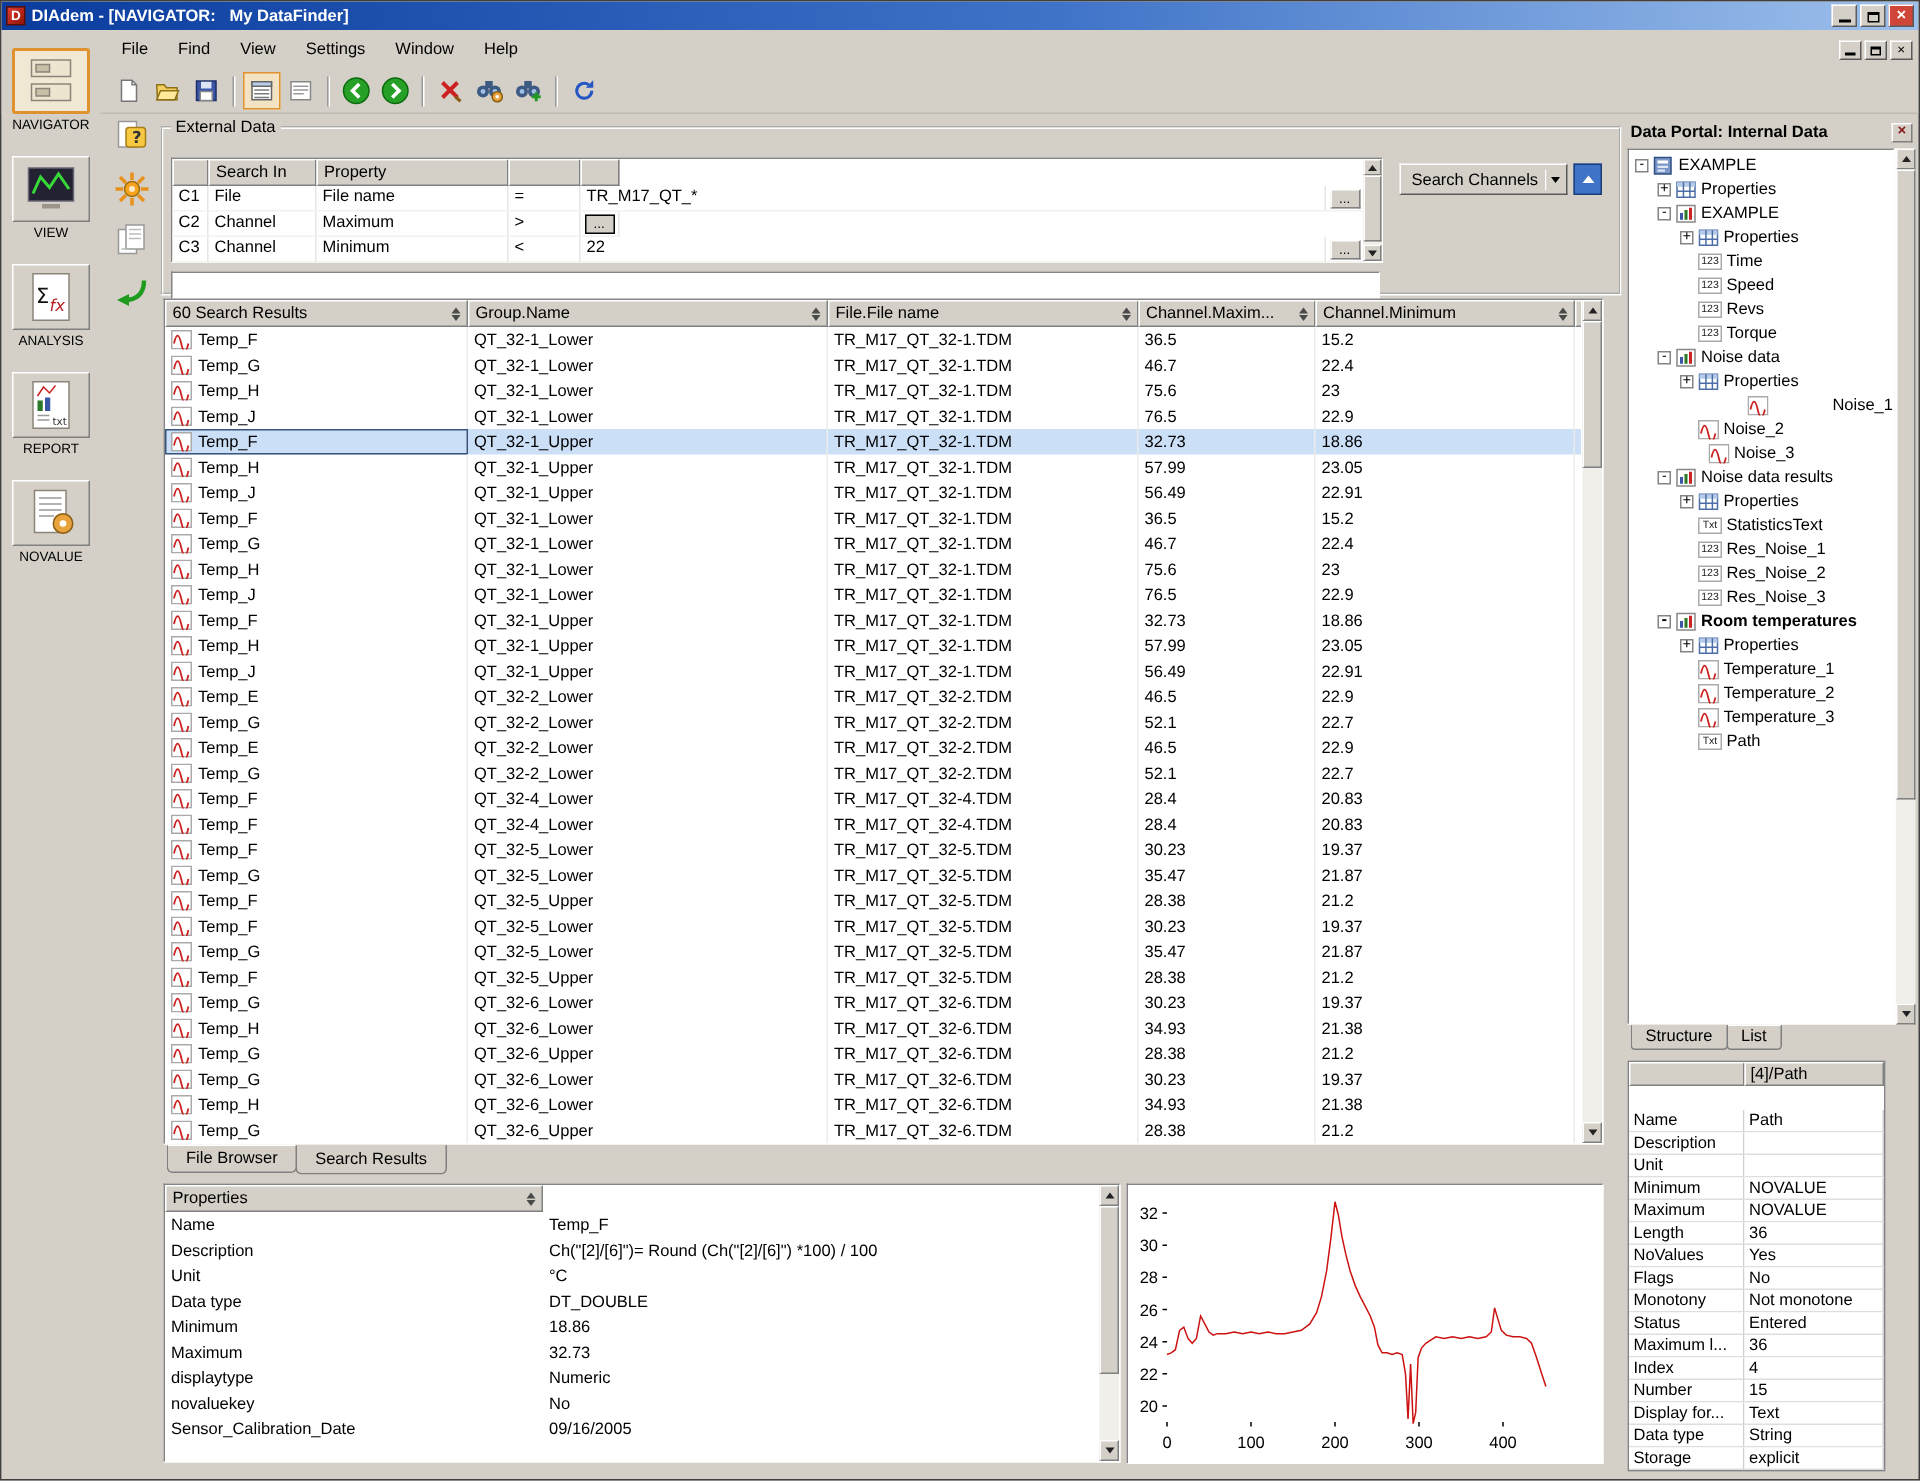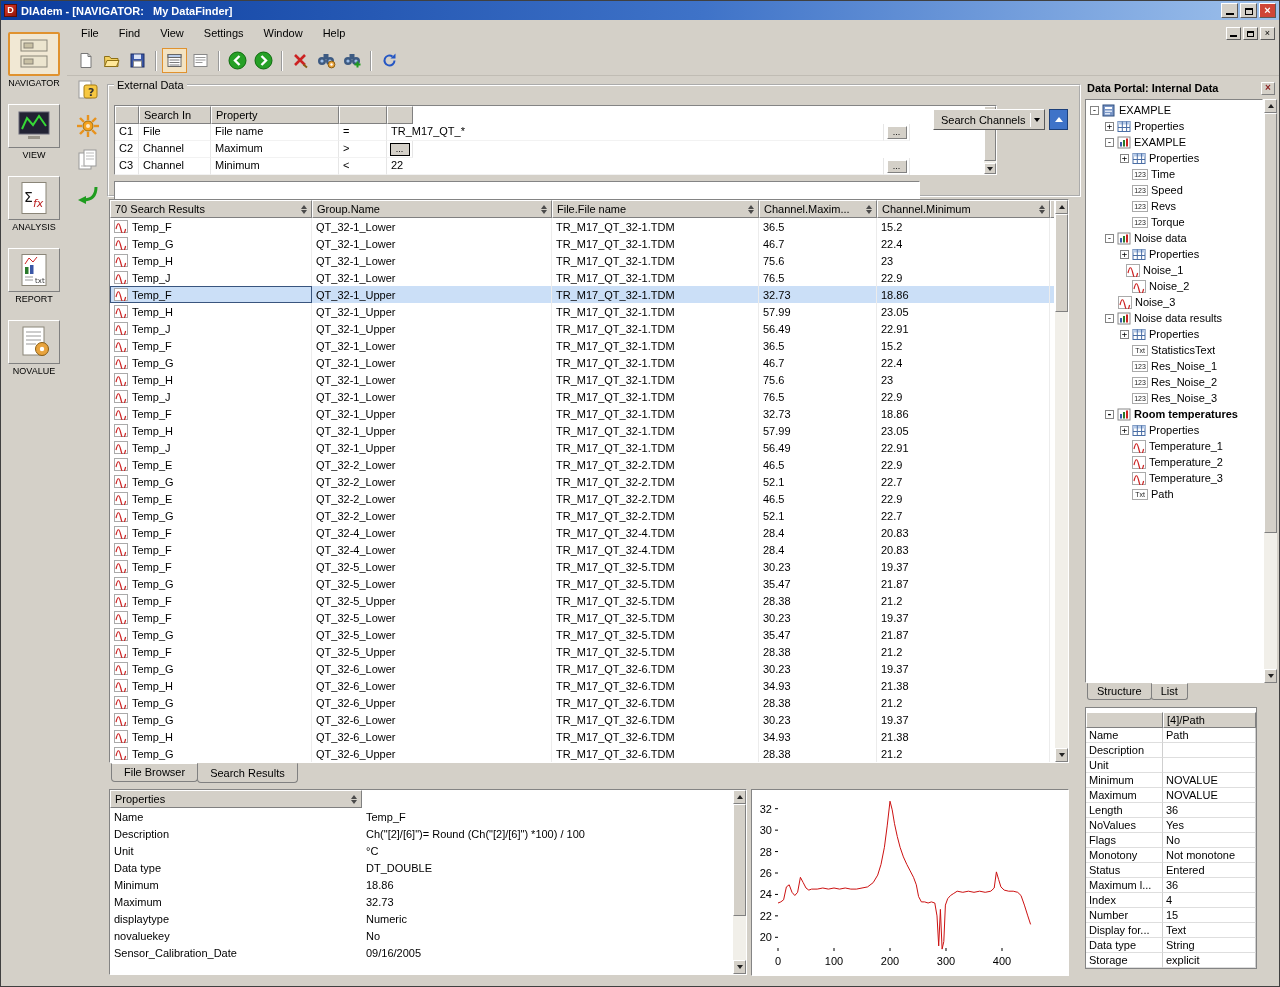--- a/index.html
+++ b/index.html
@@ -59,21 +59,21 @@
   .sbtn.up{top:0;} .sbtn.dn{bottom:0;}
   .vsb.small .sbtn{height:11px;}
   .thumb{position:absolute;left:0;width:100%;background:#d4d0c8;border:1px solid;border-color:#fff #808080 #808080 #fff;}
   .arr{width:0;height:0;border-left:3px solid transparent;border-right:3px solid transparent;display:block;}
   .arr.up{border-bottom:4px solid #222;}
   .arr.dn{border-top:4px solid #222;}
 
   
   fieldset.groupbox{position:absolute;left:106px;top:78px;width:974px;height:118px;border:2px groove #fff;}
   fieldset.groupbox legend{margin-left:5px;padding:0 3px;font-size:11px;}
-  .cond-grid{position:absolute;left:5px;top:14px;width:883px;height:70px;background:#fff;border:1px solid;border-color:#848484 #fff #fff #848484;}
+  .cond-grid{position:absolute;left:5px;top:14px;width:808px;height:70px;background:#fff;border:1px solid;border-color:#848484 #fff #fff #848484;}
   .cond-header{display:flex;height:18px;}
   .cond-header .hcell{height:18px;padding:2px 4px;overflow:hidden;white-space:nowrap;flex:none;}
   .cond-row{display:flex;height:17px;background:#fff;}
   .cond-row .cell{padding:1px 4px;border-right:1px solid #e6e6e6;border-bottom:1px solid #f2f2f2;white-space:nowrap;overflow:hidden;flex:none;}
   .cond-row .cell.browse{padding:1px 2px;display:flex;align-items:center;justify-content:center;}
   .dots{width:20px;height:13px;font-size:9px;line-height:5px;background:#d4d0c8;border:1px solid;border-color:#fff #808080 #808080 #fff;font-family:inherit;padding:0;}
   .dots.focus{border-color:#000;box-shadow:inset 0 0 0 1px #d4d0c8;}
   .cond-sb{top:0;right:0;width:13px;height:68px;}
   .logic-box{position:absolute;left:5px;top:90px;width:806px;height:19px;line-height:17px;padding:0 5px;white-space:pre;}
   .search-btn{position:absolute;left:824px;top:18px;width:112px;height:21px;background:#d4d0c8;border:1px solid;border-color:#fff #5a5a5a #5a5a5a #fff;
@@ -128,21 +128,21 @@
   .titem.bold{font-weight:bold;}
   .titem .ic{margin-right:3px;flex:none;}
   .expbox{width:9px;height:9px;border:1px solid #848484;background:#fff;font-size:9px;line-height:7px;text-align:center;margin-right:3px;flex:none;font-family:"DejaVu Sans Mono",monospace;}
   .expspacer{width:12px;flex:none;}
   .tlabel{overflow:hidden;}
   .tree-sb{left:178px;top:20px;width:14px;height:584px;}
   .portal-tabs{position:absolute;left:2px;top:604px;display:flex;}
   .ptab{padding:1px 9px 2px;background:#d4d0c8;border:1px solid #808080;border-top:1px solid #fff;border-radius:0 0 3px 3px;margin-right:-1px;}
   .ptab.active{border-top:1px solid #d4d0c8;z-index:2;position:relative;}
   .pgrid{position:absolute;left:0;top:628px;width:172px;background:#fff;border:1px solid #848484;}
-  .pgh{display:flex;height:20px;align-items:flex-end;}
+  .pgh{display:flex;height:32px;}
   .pgcell{height:15px;padding:1px 3px;border-right:1px solid #cfcfcf;border-bottom:1px solid #dedede;white-space:nowrap;overflow:hidden;background:#fff;}
   .pgh .pgcell{height:16px;background:#d4d0c8;border:1px solid;border-color:#fff #808080 #808080 #fff;}
   .pgcell.k{width:77px;flex:none;}
   .pgcell.v{flex:1;}
   .pgrow{display:flex;height:15px;}
   b{font-weight:bold;}
 </style>
 </head>
 <body>
 
@@ -465,21 +465,21 @@
     </button>
     <div class="logic-box sunkenbox">
       <span id="logic-text">C1 <b>AND</b> (C2 <b>OR</b> C3)</span>
     </div>
   </fieldset>
 
   <div class="results">
     <div class="res-main">
       <div class="res-header" id="res-header">
           <div class="rhcell hdrcell" style="width:202px">
-            <span class="hlabel">70 Search Results</span>
+            <span class="hlabel">60 Search Results</span>
             <span class="sort">
               <i class="tri up"></i>
               <i class="tri dn"></i>
             </span>
           </div>
           <div class="rhcell hdrcell" style="width:240px">
             <span class="hlabel">Group.Name</span>
             <span class="sort">
               <i class="tri up"></i>
               <i class="tri dn"></i>
@@ -1197,41 +1197,41 @@
             <svg width="14" height="13" viewBox="0 0 14 13">
               <rect x="1" y="1.5" width="12" height="10" fill="#fff" stroke="#4a6ea5"></rect>
               <rect x="1" y="1.5" width="12" height="3" fill="#b7cbe8"></rect>
               <line x1="5.3" y1="1.5" x2="5.3" y2="11.5" stroke="#4a6ea5"></line>
               <line x1="9.6" y1="1.5" x2="9.6" y2="11.5" stroke="#4a6ea5"></line>
               <line x1="1" y1="7.5" x2="13" y2="7.5" stroke="#4a6ea5"></line>
             </svg>
           </span>
           <span class="tlabel">Properties</span>
         </div>
-        <div class="titem" style="padding-left: 28px;">
+        <div class="titem" style="padding-left: 28px; justify-content: space-between;">
           <span class="expspacer"></span>
           <span class="ic">
             <svg width="14" height="13" viewBox="0 0 14 13">
               <rect x="0.5" y="0.5" width="13" height="12" fill="#fff" stroke="#aaa"></rect>
               <path d="M2 9c1.6-7 3.2-7 4.8 0s3.2 7 4.8 0" fill="none" stroke="#c22" stroke-width="1.2"></path>
             </svg>
           </span>
           <span class="tlabel">Noise_1</span>
         </div>
         <div class="titem" style="padding-left: 34px;">
           <span class="expspacer"></span>
           <span class="ic">
             <svg width="14" height="13" viewBox="0 0 14 13">
               <rect x="0.5" y="0.5" width="13" height="12" fill="#fff" stroke="#aaa"></rect>
               <path d="M2 9c1.6-7 3.2-7 4.8 0s3.2 7 4.8 0" fill="none" stroke="#c22" stroke-width="1.2"></path>
             </svg>
           </span>
           <span class="tlabel">Noise_2</span>
         </div>
-        <div class="titem" style="padding-left: 20px;">
+        <div class="titem" style="padding-left: 41px;">
           <span class="expspacer"></span>
           <span class="ic">
             <svg width="14" height="13" viewBox="0 0 14 13">
               <rect x="0.5" y="0.5" width="13" height="12" fill="#fff" stroke="#aaa"></rect>
               <path d="M2 9c1.6-7 3.2-7 4.8 0s3.2 7 4.8 0" fill="none" stroke="#c22" stroke-width="1.2"></path>
             </svg>
           </span>
           <span class="tlabel">Noise_3</span>
         </div>
         <div class="titem" style="padding-left: 19px;">

